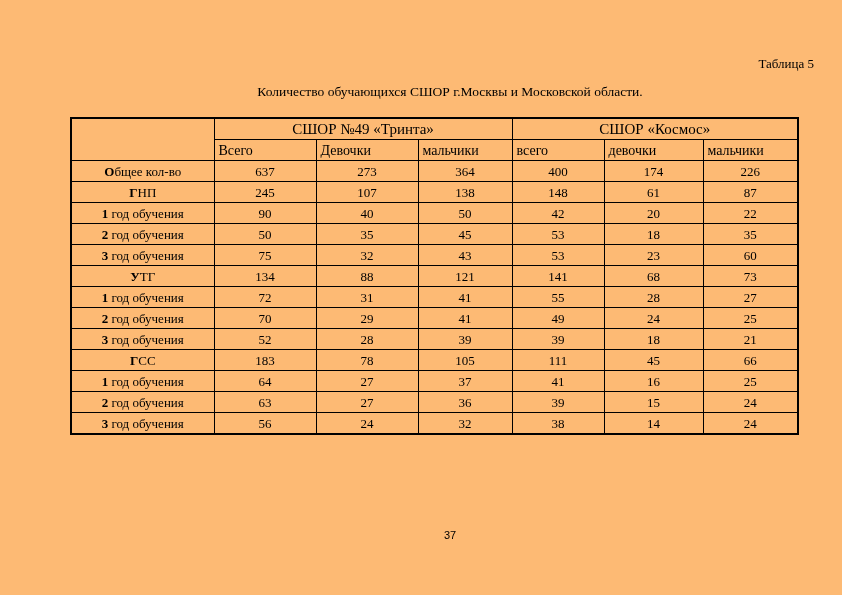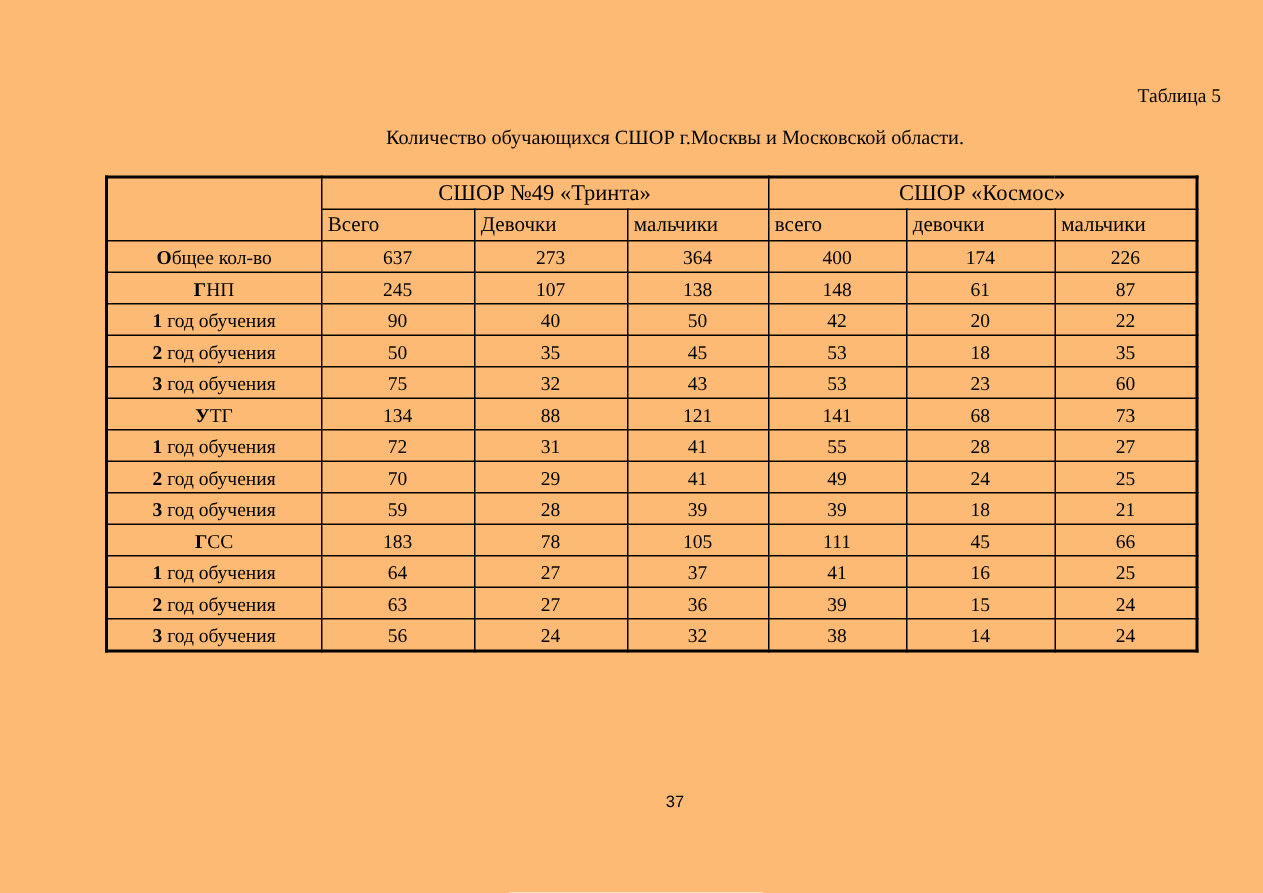--- a/index.html
+++ b/index.html
@@ -173,21 +173,21 @@
           <td class="row-label"><span class="lead-char">2</span> год обучения</td>
           <td class="value-cell">70</td>
           <td class="value-cell">29</td>
           <td class="value-cell">41</td>
           <td class="value-cell">49</td>
           <td class="value-cell">24</td>
           <td class="value-cell">25</td>
         </tr>
         <tr class="year-row">
           <td class="row-label"><span class="lead-char">3</span> год обучения</td>
-          <td class="value-cell">59</td>
+          <td class="value-cell">52</td>
           <td class="value-cell">28</td>
           <td class="value-cell">39</td>
           <td class="value-cell">39</td>
           <td class="value-cell">18</td>
           <td class="value-cell">21</td>
         </tr>
         <tr class="section-row">
           <td class="row-label"><span class="lead-char">Г</span>СС</td>
           <td class="value-cell">183</td>
           <td class="value-cell">78</td>

